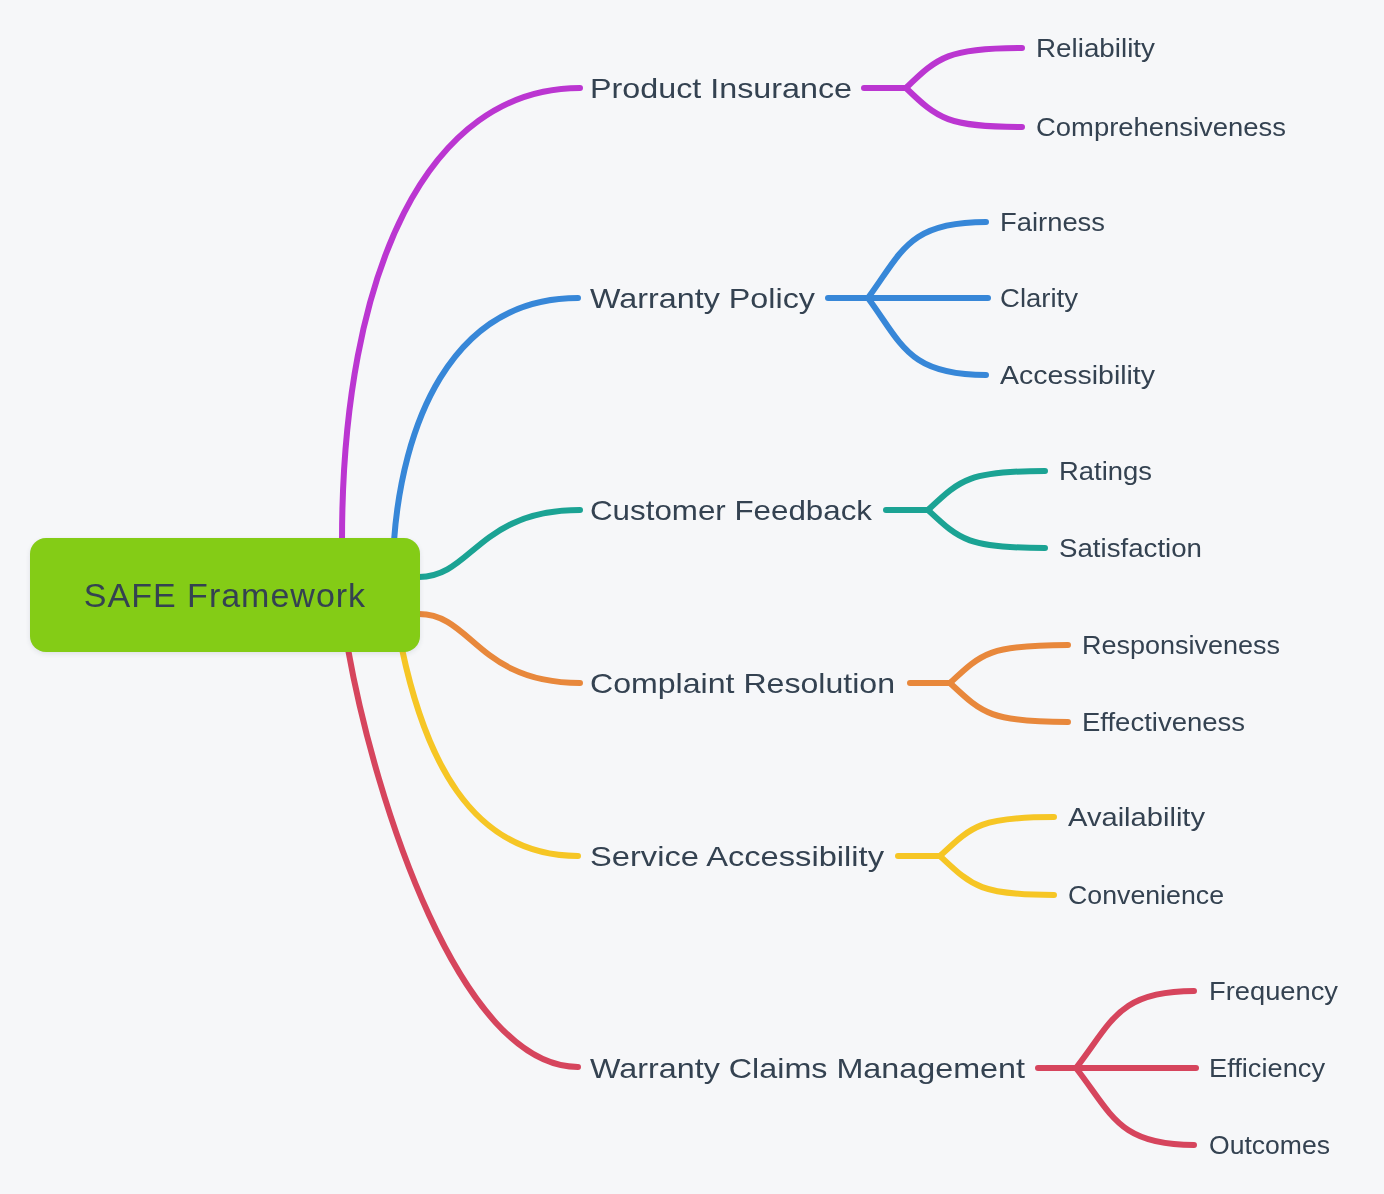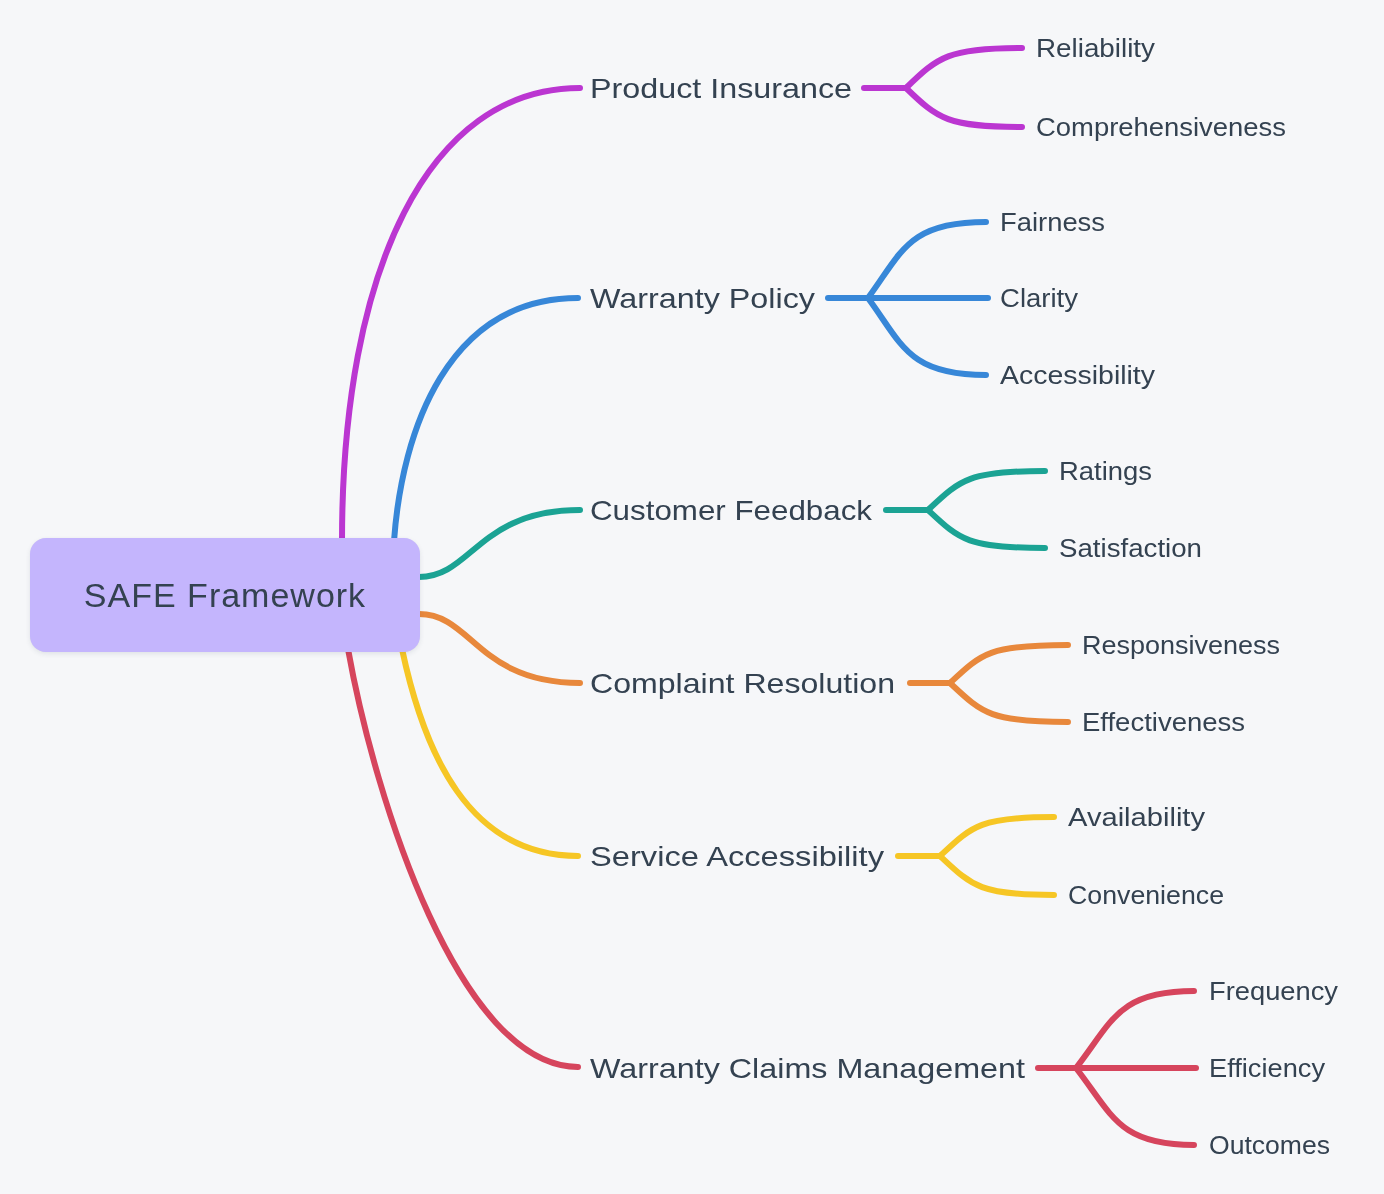--- a/index.html
+++ b/index.html
@@ -20,21 +20,21 @@
   svg.mindmap text {
     fill: var(--text, #344251);
     dominant-baseline: central;
   }
   .parent-label { font-size: 28px; }
   .child-label  { font-size: 26px; }
   .root-box {
     position: absolute;
     left: 30px; top: 538px;
     width: 390px; height: 114px;
-    background: #c4b5fd;
+    background: #84cc16;
     border-radius: 16px;
     box-shadow: 0 2px 5px rgba(40, 55, 75, 0.10), 0 0 1px rgba(40, 55, 75, 0.06);
     display: flex; align-items: center; justify-content: center;
   }
   .root-box span {
     font-size: 34px;
     letter-spacing: 1px;
     color: var(--text, #344251);
     white-space: nowrap;
   }

